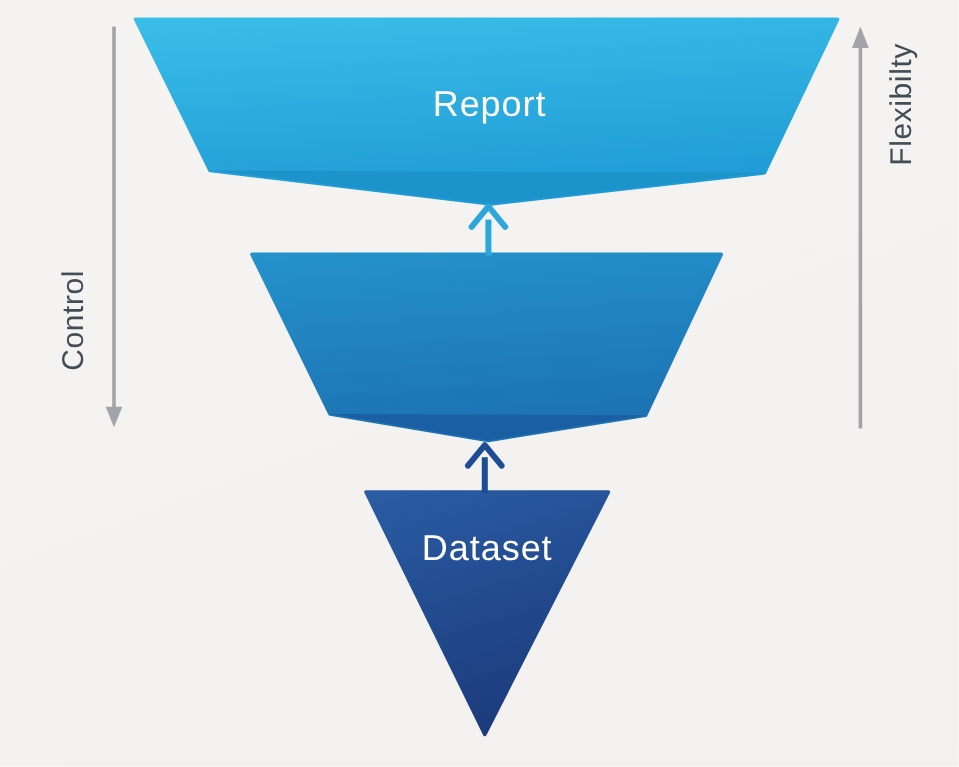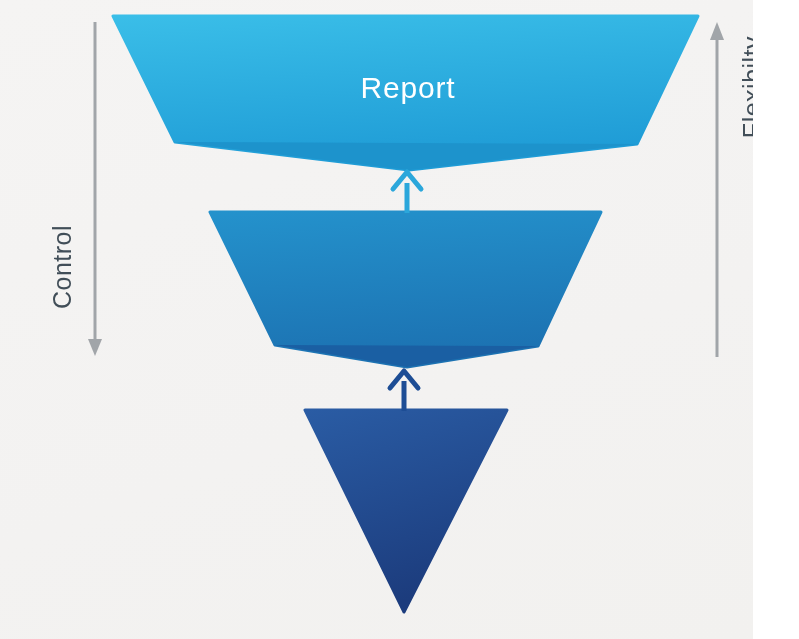--- a/index.html
+++ b/index.html
@@ -1,23 +1,22 @@
 <!DOCTYPE html>
 <html><head>
 <meta charset="utf-8">
 <style>
   html, body { margin: 0; padding: 0; }
   .stage {
     position: relative;
-    width: 705px;
+    width: 799px;
     height: 639px;
     background: linear-gradient(160deg, #f5f4f3 0%, #f3f2f1 60%, #f2f1ef 100%);
     overflow: hidden;
     font-family: "Liberation Sans", sans-serif;
-    padding-left: 48px;
   }
   svg.diagram {
     position: absolute;
     left: 0; top: 0;
     width: 799px; height: 639px;
     display: block;
   }
   .layer-label {
     position: absolute;
     transform: translate(-50%, -50%);
@@ -90,18 +89,19 @@
 
     <g>
       <path d="M717 357 L717 39" fill="none" stroke-width="3" stroke="#A1A5A9"></path>
       <polygon points="710,40 724,40 717,22" fill="#A1A5A9"></polygon>
     </g>
   </svg>
 
   <div class="layer-label report-label">Report</div>
 
 
+  <div class="layer-label dataset-label">Dataset</div>
 
   <div class="axis-label control-label">Control</div>
 
   <div class="axis-label flexibility-label">Flexibilty</div>
 
 </div>
 
 </body></html>

